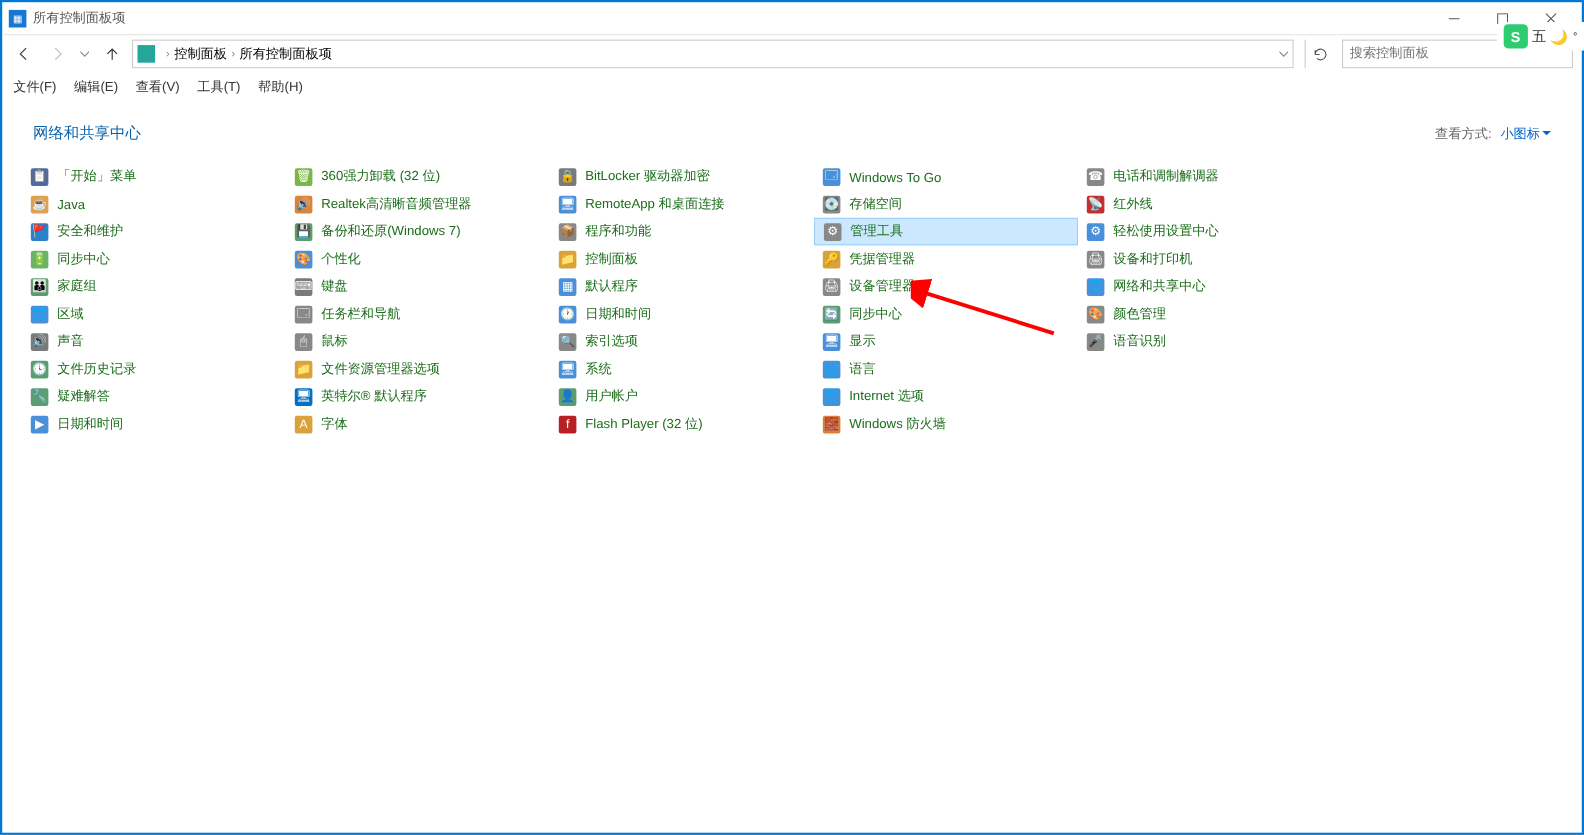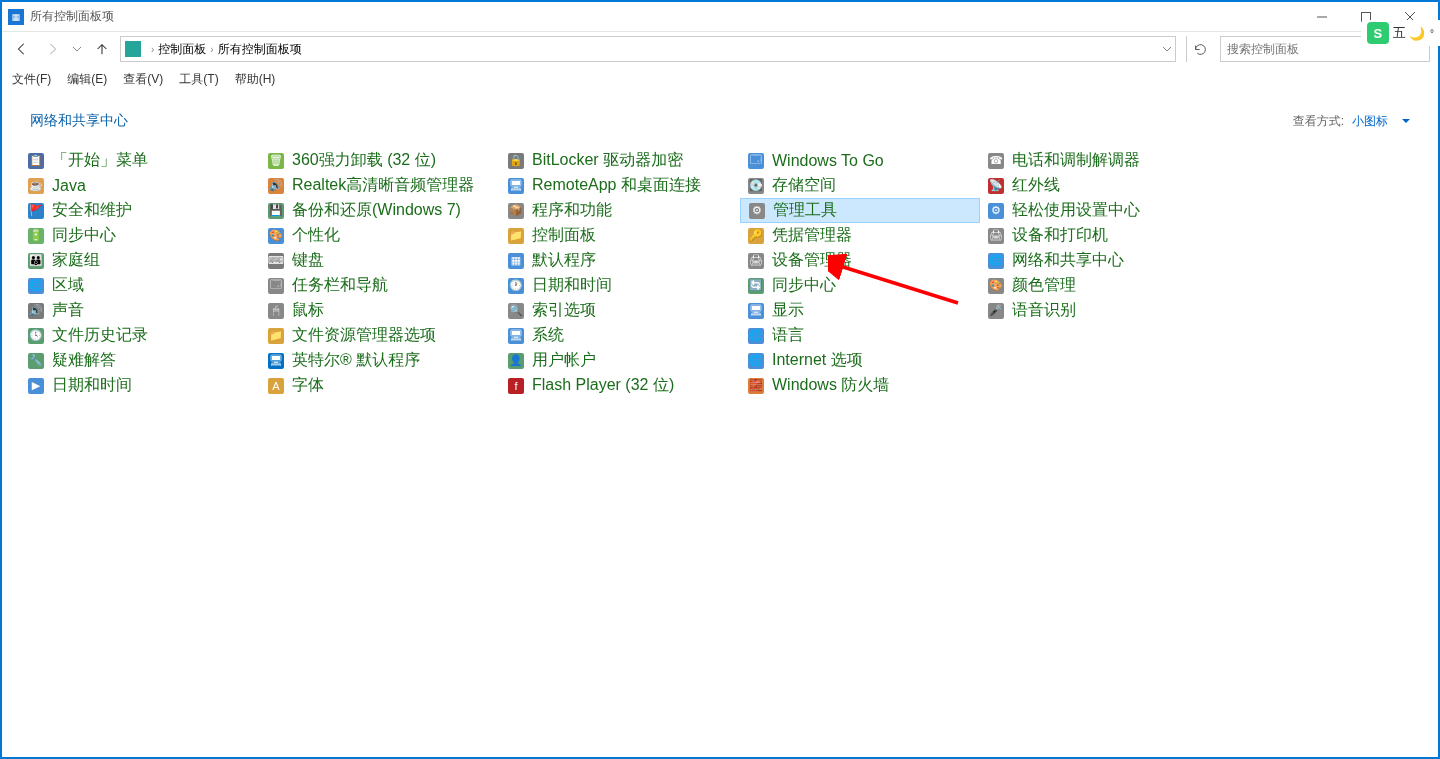--- a/index.html
+++ b/index.html
@@ -114,20 +114,21 @@
       padding: 0 6px;
       display: flex;
       align-items: center;
       color: #888;
     }
     .search-box input {
       border: none;
       outline: none;
       width: 100%;
       font-size: 12px;
+      font-family: Liberation Mono, monospace;
     }
     .menubar {
       height: 26px;
       display: flex;
       align-items: center;
       padding: 0 10px;
       gap: 16px;
       color: #333;
       font-size: 12px;
     }
@@ -147,21 +148,21 @@
       align-items: center;
       gap: 8px;
       color: #666;
       font-size: 12px;
     }
     .view-selector .view-value {
       color: #0066cc;
       cursor: pointer;
       display: flex;
       align-items: center;
-      gap: 14px;
+      gap: 2px;
     }
     .items-grid {
       padding: 10px 18px 0 18px;
       display: flex;
       flex-direction: column;
       flex-wrap: wrap;
       align-content: flex-start;
       height: 270px;
     }
     .cp-item {
@@ -178,21 +179,21 @@
       height: 16px;
       display: flex;
       align-items: center;
       justify-content: center;
       font-size: 11px;
       flex-shrink: 0;
       border-radius: 2px;
     }
     .cp-item .cp-label {
       color: #1b6d1b;
-      font-size: 16px;
+      font-size: 12px;
       white-space: nowrap;
     }
     .cp-item.highlighted {
       background: #cce8ff;
       border: 1px solid #99d1ff;
     }
     .annotation-arrow {
       position: absolute;
       left: 828px;
       top: 248px;

